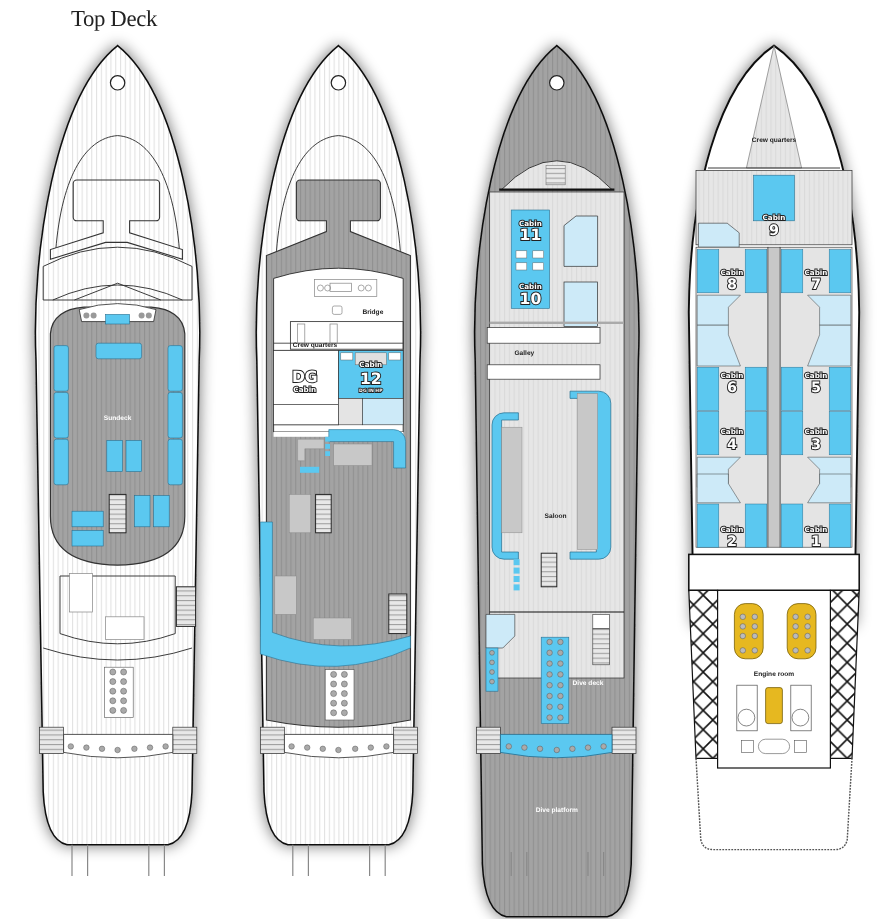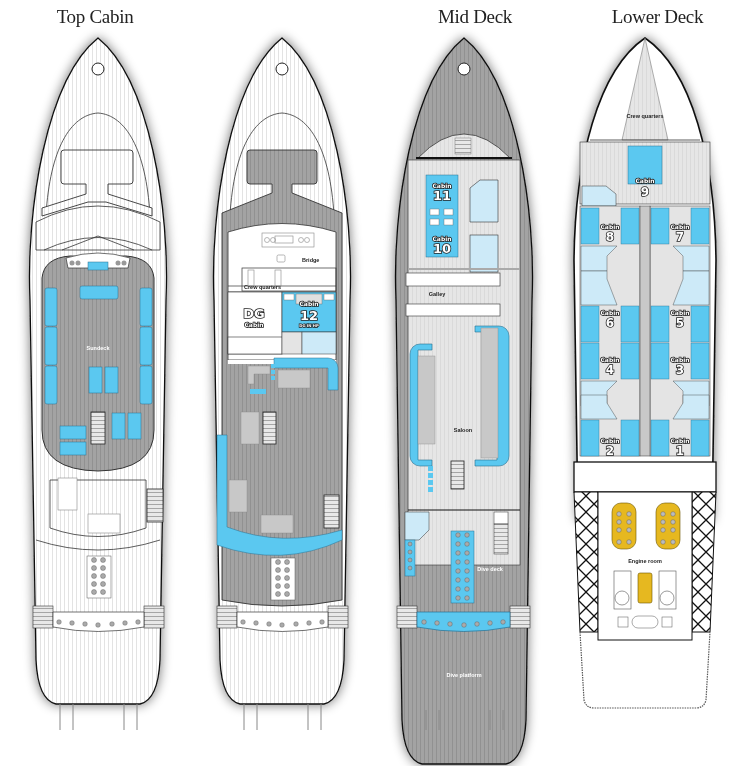--- a/index.html
+++ b/index.html
@@ -44,21 +44,21 @@
         </feComponentTransfer>
       <feMerge>
           <feMergeNode></feMergeNode>
           <feMergeNode in="SourceGraphic"></feMergeNode>
         </feMerge>
     </filter>
   </defs>
 </svg>
 
 <div class="deck" style="left:0; width:190px;">
-  <div class="deck-title">Top Cabin</div>
+  <div class="deck-title">Top Deck</div>
   <svg width="190" height="766">
     <path filter="url(#shadow)" d="M98 38 C 150 80, 170 210, 166 300 L 160 660 Q 158 700 140 704 L 56 704 Q 38 700 36 660 L 30 300 C 26 210, 46 80, 98 38 Z" fill="url(#planksWhite)" stroke="#111" stroke-width="1.3"></path>
     <circle cx="98" cy="69" r="6" fill="#fff" stroke="#222" stroke-width="1"></circle>
 
     <path d="M46 215 C 50 150, 70 115, 98 113 C 126 115, 146 150, 150 215" fill="none" stroke="#333" stroke-width="0.8"></path>
 
     <path d="M66 150 h64 a3 3 0 0 1 3 3 v28 a3 3 0 0 1 -3 3 h-22 v10 l44 14 v8 l-46 -14 L 88 202 l-46 14 v-8 l44 -14 v-10 h-22 a3 3 0 0 1 -3 -3 v-28 a3 3 0 0 1 3 -3 Z" fill="url(#planksWhite)" stroke="#333" stroke-width="0.9"></path>
     <path d="M36 222 Q 98 190 160 222 L160 250 L36 250 Z" fill="url(#planksWhite)" stroke="#333" stroke-width="0.8"></path>
     <path d="M44 250 Q 98 225 152 250" fill="none" stroke="#333" stroke-width="0.8"></path>
     <path d="M62 250 L98 236 L134 250" fill="none" stroke="#333" stroke-width="0.8"></path>
@@ -212,21 +212,20 @@
     <g stroke="#888" stroke-width="1">
         <line x1="54" y1="704" x2="54" y2="730"></line>
         <line x1="67" y1="704" x2="67" y2="730"></line>
         <line x1="118" y1="704" x2="118" y2="730"></line>
         <line x1="131" y1="704" x2="131" y2="730"></line>
       </g>
   </svg>
 </div>
 
 <div class="deck" style="left:380px; width:190px;">
-  <div class="deck-title">Mid Deck</div>
   <svg width="190" height="766">
     <path filter="url(#shadow)" d="M84 38 C 136 80, 156 210, 152 300 L 146 720 Q 144 760 126 764 L 42 764 Q 24 760 22 720 L 16 300 C 12 210, 32 80, 84 38 Z" fill="url(#planksGray)" stroke="#111" stroke-width="1.3"></path>
     <circle cx="84" cy="69" r="6" fill="#fff" stroke="#222" stroke-width="1"></circle>
     <path d="M38 158 Q 84 110 130 158 Z" fill="url(#planksLight)" stroke="#333" stroke-width="0.8"></path>
     <rect x="75" y="138" width="16" height="16" fill="url(#stairs)" stroke="#777" stroke-width="0.5"></rect>
     <line x1="36" y1="158" x2="132" y2="158" stroke="#111" stroke-width="2"></line>
 
     <rect x="28" y="160" width="112" height="405" fill="url(#planksLight)" stroke="#333" stroke-width="0.6"></rect>
 
     <rect x="46" y="175" width="32" height="82" fill="#5bc8f0" stroke="#2a6f8f" stroke-width="0.5"></rect>
@@ -303,21 +302,20 @@
     <g stroke="#888" stroke-width="1">
         <line x1="46" y1="710" x2="46" y2="730"></line>
         <line x1="59" y1="710" x2="59" y2="730"></line>
         <line x1="110" y1="710" x2="110" y2="730"></line>
         <line x1="123" y1="710" x2="123" y2="730"></line>
       </g>
   </svg>
 </div>
 
 <div class="deck" style="left:570px; width:175px;">
-  <div class="deck-title">Lower Deck</div>
   <svg width="175" height="766">
     <path filter="url(#shadow)" d="M75 38 C 122 70, 145 160, 146 260 L 142 520 L 8 520 L 4 260 C 5 160, 28 70, 75 38 Z" fill="#fff" stroke="#111" stroke-width="1.6"></path>
     <path d="M75 38 L 52 140 L 98 140 Z" fill="url(#planksLight)" stroke="#666" stroke-width="0.5"></path>
     <text class="lbl" x="75" y="118" text-anchor="middle">Crew quarters</text>
     <line x1="20" y1="140" x2="130" y2="140" stroke="#333" stroke-width="0.8"></line>
 
     <rect x="10" y="142" width="130" height="62" fill="url(#planksLight)" stroke="#333" stroke-width="0.6"></rect>
     <rect x="58" y="146" width="34" height="38" fill="#5bc8f0" stroke="#2a6f8f" stroke-width="0.5"></rect>
     <text class="cab" x="75" y="183" text-anchor="middle" font-size="6">Cabin</text>
     <text class="cab" x="75" y="196" text-anchor="middle" font-size="12">9</text>

